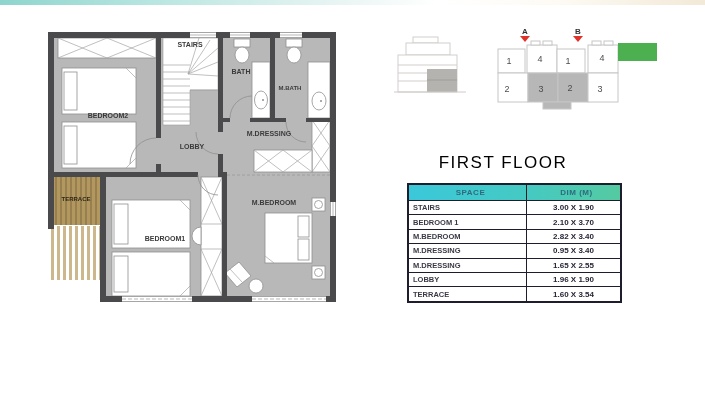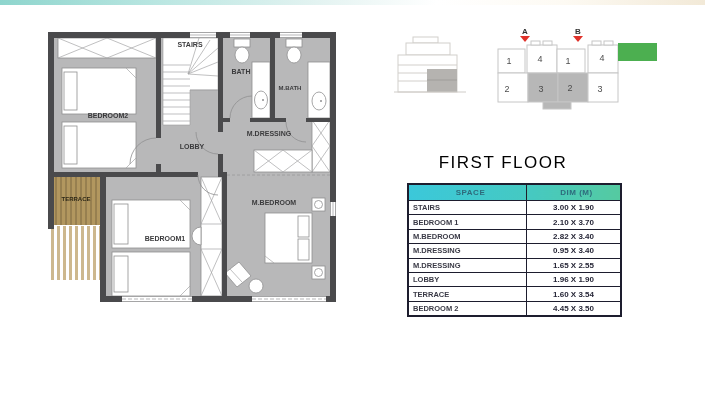--- a/index.html
+++ b/index.html
@@ -316,19 +316,15 @@
           <td class="dim">1.65 X 2.55</td>
         </tr>
       <tr>
           <td class="space">LOBBY</td>
           <td class="dim">1.96 X 1.90</td>
         </tr>
       <tr>
           <td class="space">TERRACE</td>
           <td class="dim">1.60 X 3.54</td>
         </tr>
-      <tr>
-          <td class="space">BEDROOM 2</td>
-          <td class="dim">4.45 X 3.50</td>
-        </tr>
     </tbody>
   </table>
 </div>
 
 </body></html>

